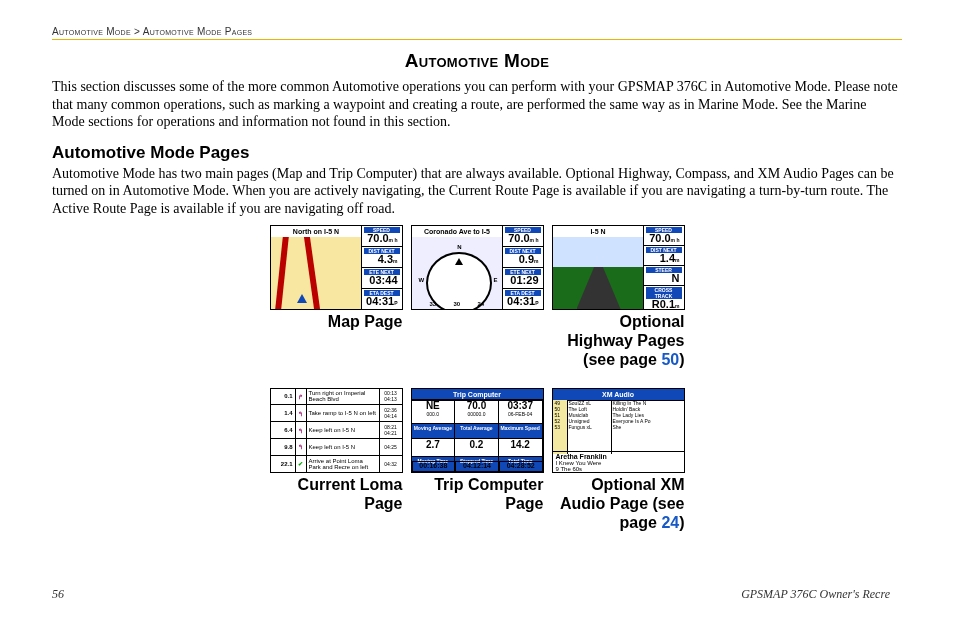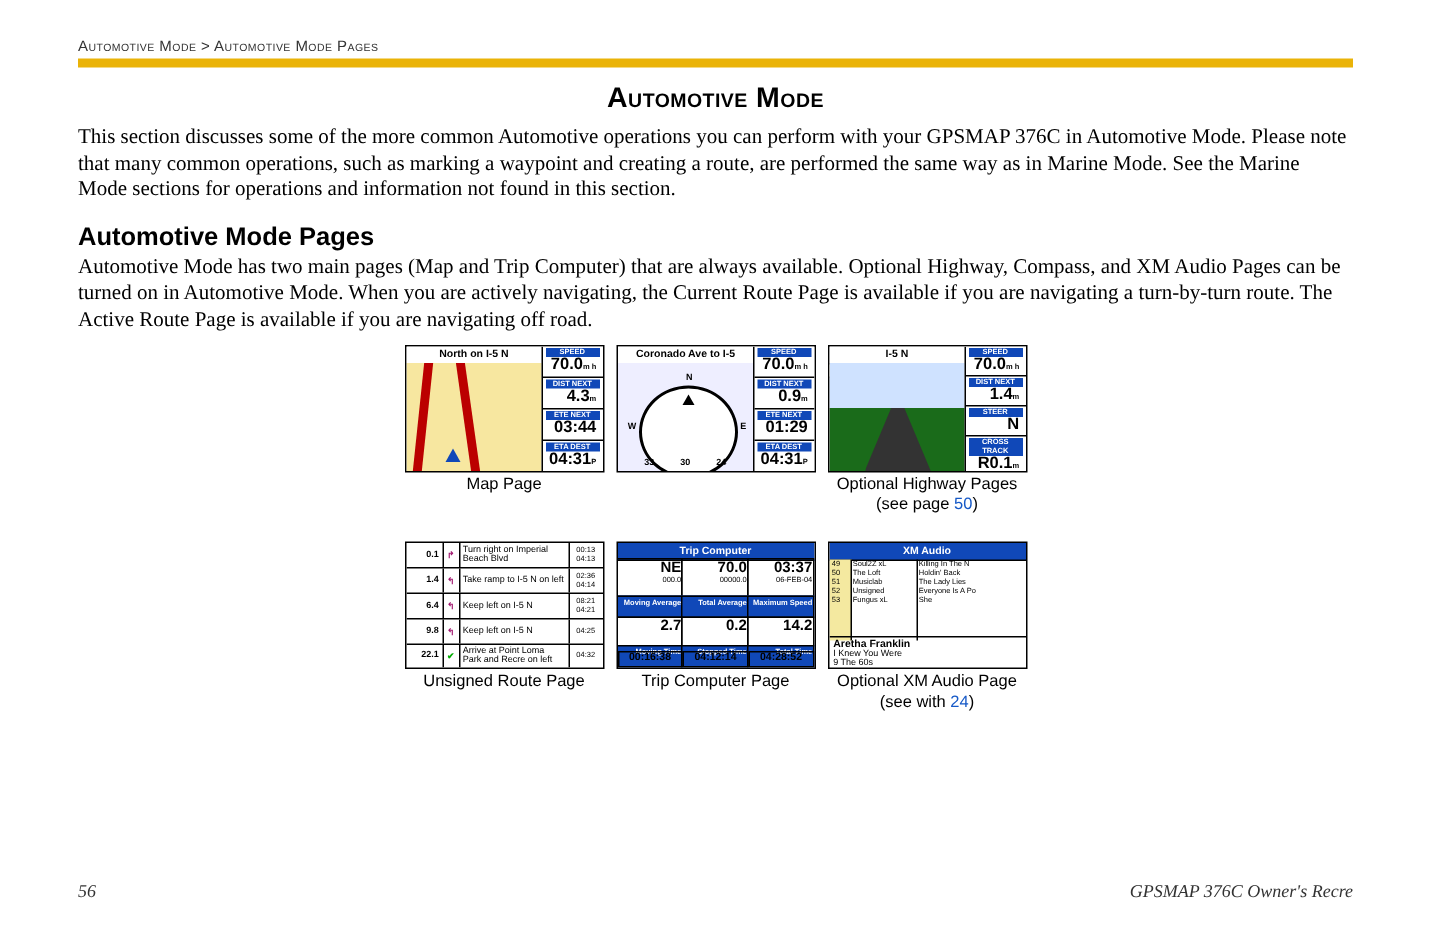--- a/index.html
+++ b/index.html
@@ -18,21 +18,21 @@
     padding: 26px 52px 18px 52px;
     box-sizing: border-box;
     height: 100%;
     position: relative;
   }
   .breadcrumb {
     font-size: 10px;
     font-variant: small-caps;
     letter-spacing: .3px;
     color: #333;
-    border-bottom: 6px solid #eab308;
+    border-bottom: 1px solid #eab308;
     padding-bottom: 2px;
     margin-bottom: 10px;
   }
   .breadcrumb .sep { color: #333; }
   h1.title {
     font-variant: small-caps;
     font-size: 19px;
     font-weight: bold;
     text-align: center;
     margin: 8px 0 6px 0;
@@ -62,23 +62,23 @@
   .thumb {
     width: 133px;
     height: 85px;
     border: 1px solid #000;
     box-sizing: border-box;
     background: #fff;
     position: relative;
     overflow: hidden;
   }
   .caption {
-    font-size: 11px;
-    font-weight: normal;
-    text-align: center;
+    font-size: 16px;
+    font-weight: bold;
+    text-align: right;
     margin-top: 2px;
     line-height: 1.2;
   }
   .caption a { color: #1659c7; text-decoration: none; }
   .caption .paren { color: #000; }
 
   
   .rstrip {
     position: absolute; right:0; top:0; bottom:0; width:40px;
     background:#fff; border-left:1px solid #000;
@@ -116,35 +116,35 @@
   .t-route .rows{position:absolute; inset:0; display:flex; flex-direction:column;}
   .t-route .row{flex:1; border-bottom:1px solid #000; display:flex; font-size:6px;}
   .t-route .row:last-child{border-bottom:none;}
   .t-route .d{width:22px; border-right:1px solid #000; font-weight:bold; display:flex; align-items:center; justify-content:flex-end; padding-right:2px;}
   .t-route .ar{width:10px; border-right:1px solid #000; color:#a0156e; font-weight:bold; display:flex;align-items:center;justify-content:center;}
   .t-route .tx{flex:1; padding:1px 2px; line-height:1; display:flex; align-items:center;}
   .t-route .tm{width:22px; border-left:1px solid #000; font-size:5px; display:flex; flex-direction:column; align-items:center; justify-content:center;}
 
   
   .t-trip .grid{position:absolute; left:0; right:0; top:11px; bottom:0; display:grid; grid-template-columns:1fr 1fr 1fr; grid-template-rows:auto auto auto auto;}
-  .t-trip .cell{border:1px solid #000; margin:-1px 0 0 -1px; font-size:5px; text-align:right; padding:1px 0;}
+  .t-trip .cell{border:1px solid #000; margin:-1px 0 0 -1px; font-size:5px; text-align:center; padding:1px 0;}
   .t-trip .big{font-size:10px; font-weight:bold; line-height:1;}
   .t-trip .lab{background:#1048b8; color:#fff; font-size:5px; font-weight:bold;}
 
   
   .t-xm .col{position:absolute; top:11px; bottom:18px;}
   .t-xm .c1{left:0; width:14px; background:#f4e9a0; border-right:1px solid #000;}
   .t-xm .c2{left:14px; width:44px; border-right:1px solid #000;}
   .t-xm .c3{left:58px; right:0;}
   .t-xm .line{font-size:5px; padding:0 2px; white-space:nowrap; overflow:hidden;}
   .t-xm .now{position:absolute; left:0; right:0; bottom:0; height:18px; border-top:1px solid #000; font-size:6px; padding:1px 3px;}
   .t-xm .now b{font-size:7px;}
 
   .footer{
-    position:absolute; left:52px; right:52px; bottom:16px;
+    position:absolute; left:52px; right:64px; bottom:16px;
     display:flex; justify-content:space-between;
     font-style:italic; font-family:"Times New Roman",serif;
     font-size:12px; color:#333;
   }
 </style>
 </head>
 <body>
 
 <div class="page">
 
@@ -302,21 +302,21 @@
           <div class="row">
               <div class="d">22.1</div>
               <div class="ar" style="color:#0a0">✔</div>
               <div class="tx">Arrive at Point Loma Park and Recre on left</div>
               <div class="tm">
                 <span>04:32</span>
               </div>
             </div>
         </div>
       </div>
-      <div class="caption">Unsigned Route Page</div>
+      <div class="caption">Current Loma Page</div>
     </div>
 
     <div class="card">
       <div class="thumb t-trip">
         <div class="bluehead full topbar" style="right:0">Trip Computer</div>
         <div class="grid">
           <div class="cell">
               <div class="big">NE</div>
               <div>000.0</div>
             </div>
@@ -371,21 +371,21 @@
           <div class="line">Everyone Is A Po</div>
           <div class="line">She</div>
         </div>
         <div class="now">
           <b>Aretha Franklin</b><br>
           <span>I Knew You Were</span><br>
           <span>9   The 60s</span>
         </div>
       </div>
       <div class="caption">
-        <span>Optional XM Audio Page (see with </span><a href="#">24</a><span class="paren">)</span>
+        <span>Optional XM Audio Page (see page </span><a href="#">24</a><span class="paren">)</span>
       </div>
     </div>
   </div>
 
   <div class="footer">
     <span>56</span>
     <span>GPSMAP 376C Owner's Recre</span>
   </div>
 </div>
 

